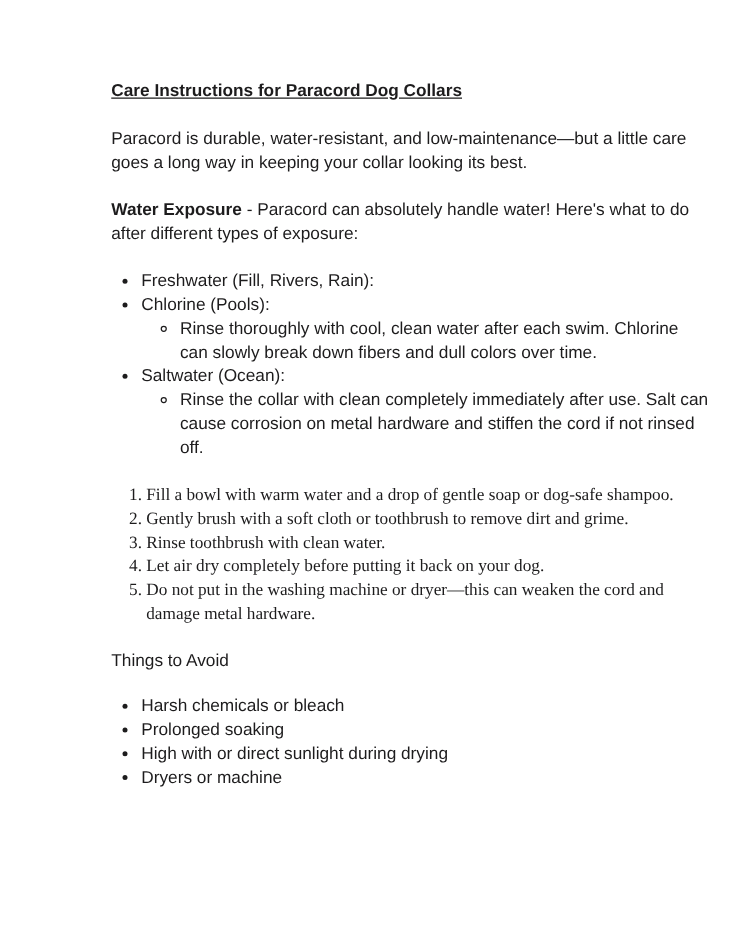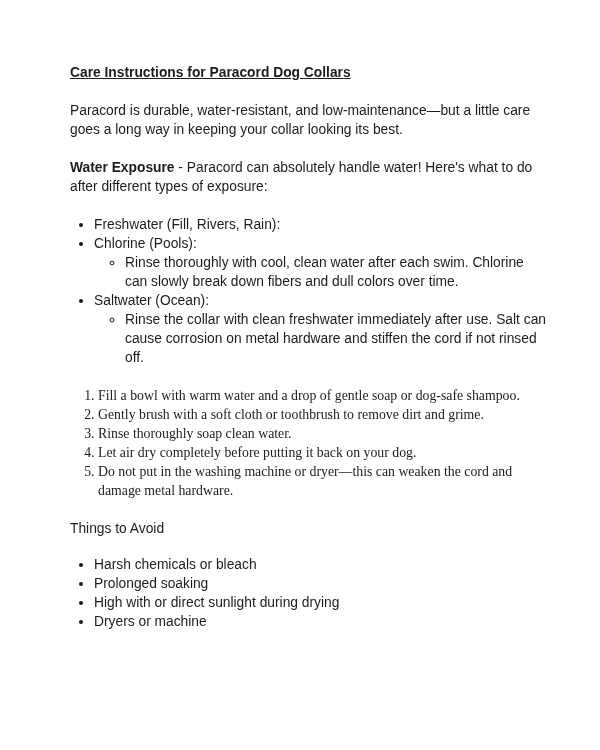--- a/index.html
+++ b/index.html
@@ -6,20 +6,21 @@
     margin: 0;
     padding: 0;
     background: #ffffff;
   }
   .page {
     width: 600px;
     height: 750px;
     box-sizing: border-box;
     background: #ffffff;
     overflow: hidden;
+    padding-left: 19px;
   }
   .doc {
     box-sizing: border-box;
     padding: 44px 52px 0 70px;
     width: 600px;
     font-family: "Liberation Sans", "DejaVu Sans", sans-serif;
     font-size: 13.8px;
     line-height: 19px;
     color: #1d1c1d;
   }
@@ -77,30 +78,30 @@
       </li>
       <li>
         <span>Chlorine (Pools):</span>
         <ul class="sub">
           <li>Rinse thoroughly with cool, clean water after each swim. Chlorine can slowly break down fibers and dull colors over time.</li>
         </ul>
       </li>
       <li>
         <span>Saltwater (Ocean):</span>
         <ul class="sub">
-          <li>Rinse the collar with clean freshwater immediately after use. Salt can cause corrosion on metal hardware and stiffen the cord if not rinsed off.</li>
+          <li>Rinse the collar with clean completely immediately after use. Salt can cause corrosion on metal hardware and stiffen the cord if not rinsed off.</li>
         </ul>
       </li>
     </ul>
 
 
     <ol class="steps">
       <li>Fill a bowl with warm water and a drop of gentle soap or dog-safe shampoo.</li>
       <li>Gently brush with a soft cloth or toothbrush to remove dirt and grime.</li>
-      <li>Rinse thoroughly soap clean water.</li>
+      <li>Rinse toothbrush with clean water.</li>
       <li>Let air dry completely before putting it back on your dog.</li>
       <li>Do not put in the washing machine or dryer—this can weaken the cord and damage metal hardware.</li>
     </ol>
 
     <p class="heading">Things to Avoid</p>
 
     <ul class="outer tight">
       <li>Harsh chemicals or bleach</li>
       <li>Prolonged soaking</li>
       <li>High with or direct sunlight during drying</li>

